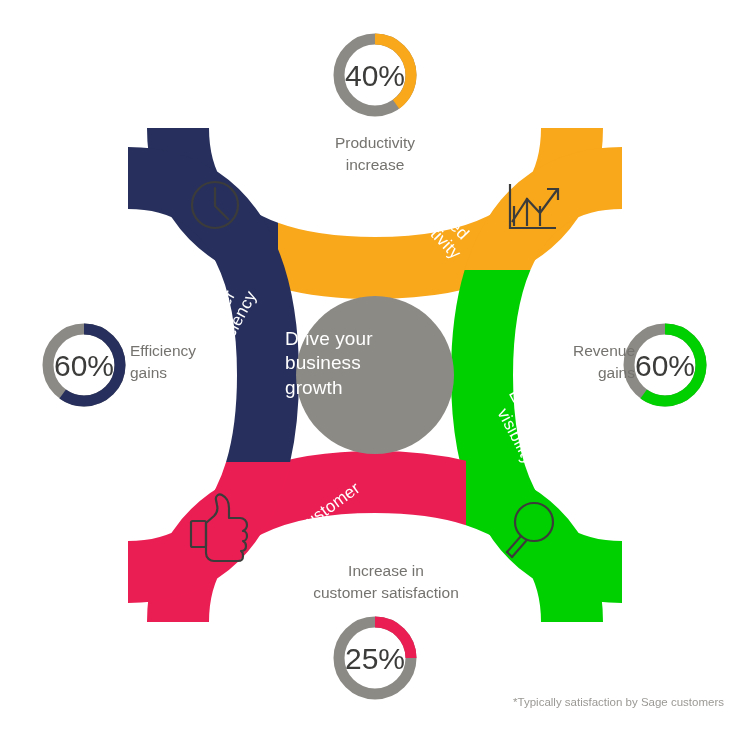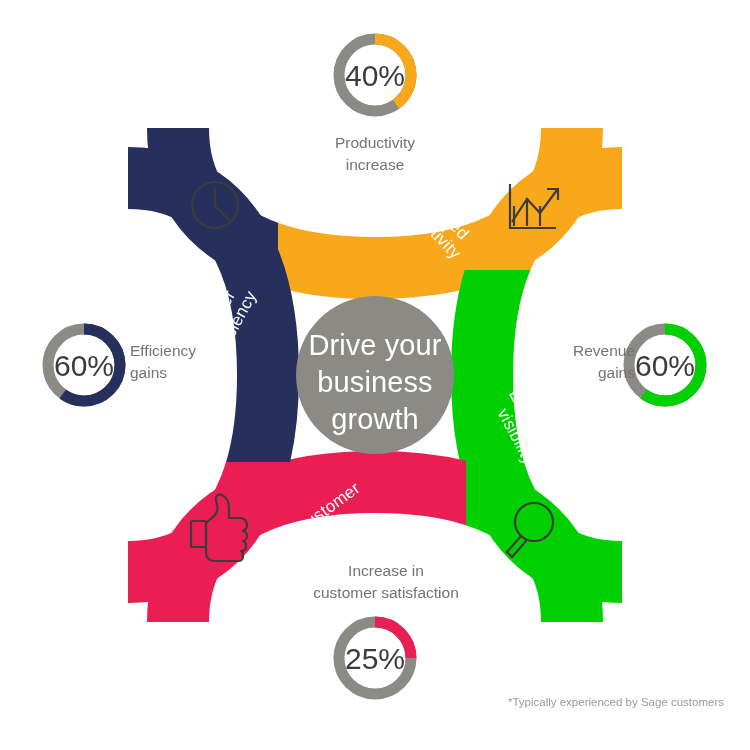--- a/index.html
+++ b/index.html
@@ -31,23 +31,23 @@
     position:absolute;
     color:#75736f;
     font-size:15.5px;
     line-height:1.42;
     text-align:center;
     white-space:pre-line;
   }
   .center-text{
     position:absolute;
     color:#ffffff;
-    font-size:29px;
+    font-size:19px;
     line-height:1.28;
-    text-align:center;
+    text-align:left;
     white-space:pre-line;
     letter-spacing:.1px;
   }
   .footnote{
     position:absolute;
     right:26px;bottom:42px;
     color:#9b9995;
     font-size:11.5px;
     white-space:nowrap;
   }
@@ -214,15 +214,15 @@
 
   <div class="caption" style="left:130px;top:340px;width:110px;text-align:left;">Efficiency
 gains</div>
 
   <div class="caption" style="left:545px;top:340px;width:90px;text-align:right;">Revenue
 gains</div>
 
   <div class="caption" style="left:281px;top:560px;width:210px;">Increase in
 customer satisfaction</div>
 
-  <div class="footnote">*Typically experienced by Sage customers</div>
+  <div class="footnote">*Typically satisfaction by Sage customers</div>
 
 </div>
 
 </body></html>

